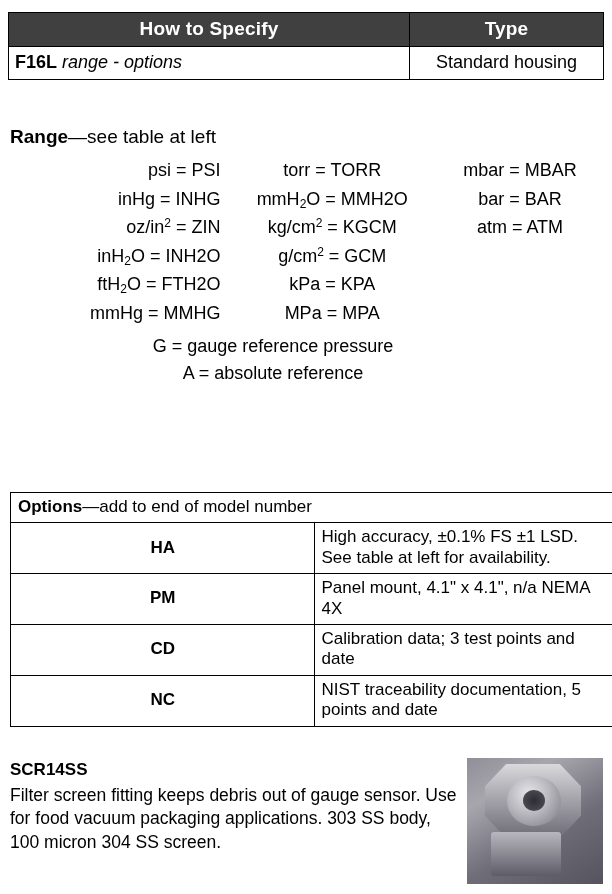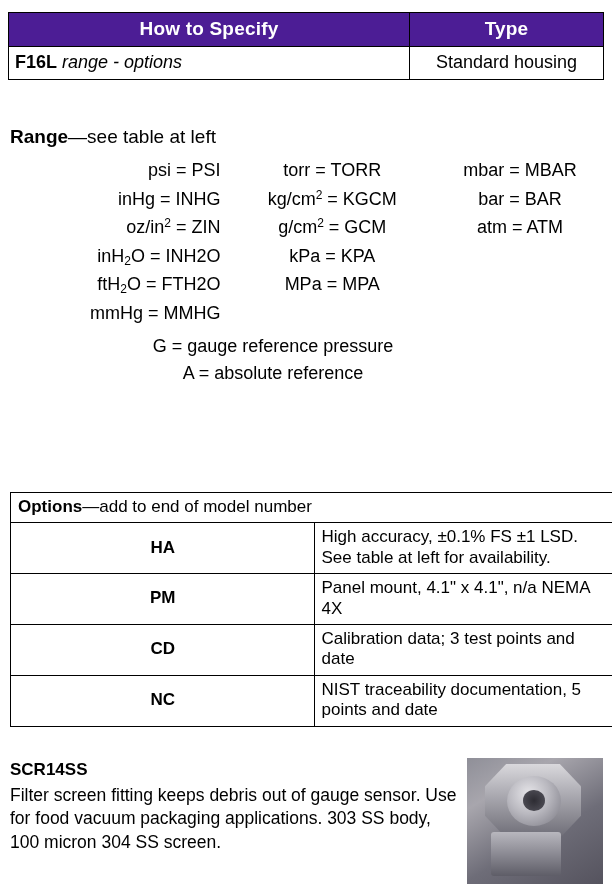--- a/index.html
+++ b/index.html
@@ -27,21 +27,21 @@
   
   .spec-table {
     position: absolute;
     left: 8px;
     top: 12px;
     width: 596px;
     border-collapse: collapse;
     table-layout: fixed;
   }
   .spec-table th {
-    background: #4c1d95;
+    background: #404040;
     color: #ffffff;
     font-size: 19px;
     font-weight: bold;
     text-align: center;
     padding: 5px 4px 6px 4px;
     border: 1px solid #000000;
     letter-spacing: 0.2px;
   }
   .spec-table td {
     border: 1px solid #000000;
@@ -259,20 +259,21 @@
       <div class="range-line">psi = PSI</div>
       <div class="range-line">inHg = INHG</div>
       <div class="range-line">oz/in<sup>2</sup> = ZIN</div>
       <div class="range-line">inH<sub>2</sub>O = INH2O</div>
       <div class="range-line">ftH<sub>2</sub>O = FTH2O</div>
       <div class="range-line">mmHg = MMHG</div>
     </div>
 
     <div class="range-col col2">
       <div class="range-line">torr = TORR</div>
+      <div class="range-line">mmH<sub>2</sub>O = MMH2O</div>
       <div class="range-line">kg/cm<sup>2</sup> = KGCM</div>
       <div class="range-line">g/cm<sup>2</sup> = GCM</div>
       <div class="range-line">kPa = KPA</div>
       <div class="range-line">MPa = MPA</div>
     </div>
 
     <div class="range-col col3">
       <div class="range-line">mbar = MBAR</div>
       <div class="range-line">bar = BAR</div>
       <div class="range-line">atm = ATM</div>

